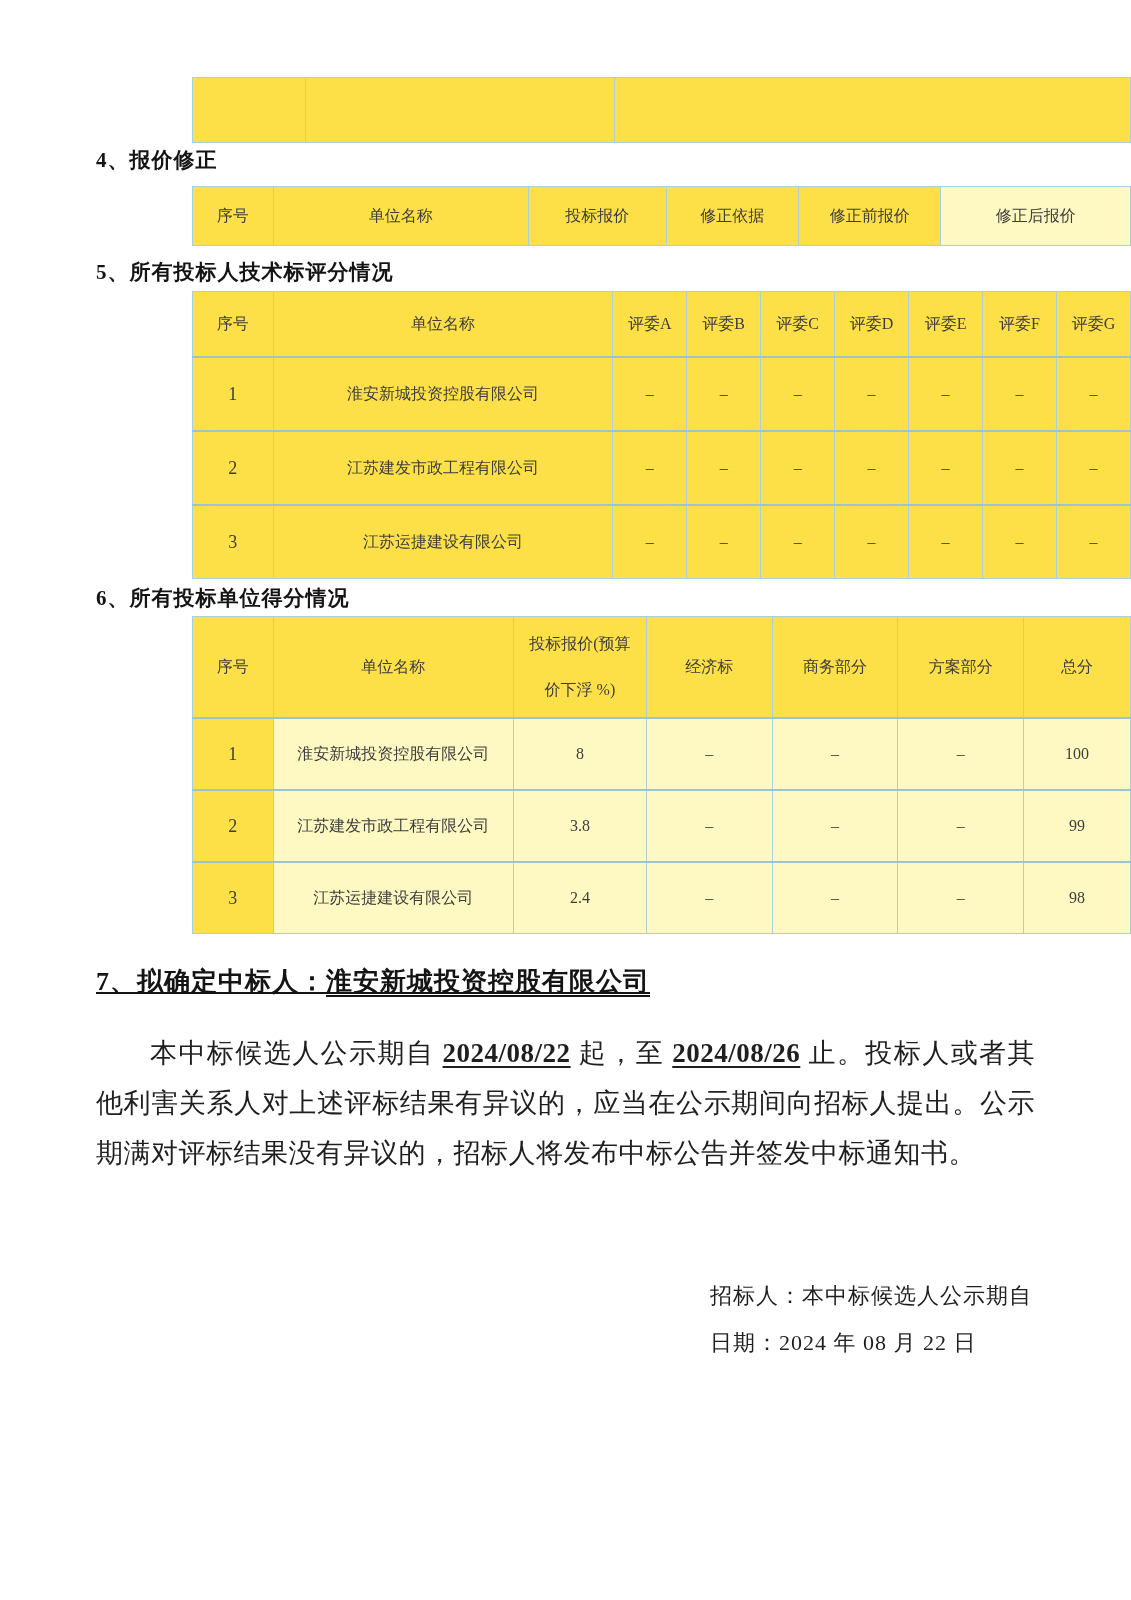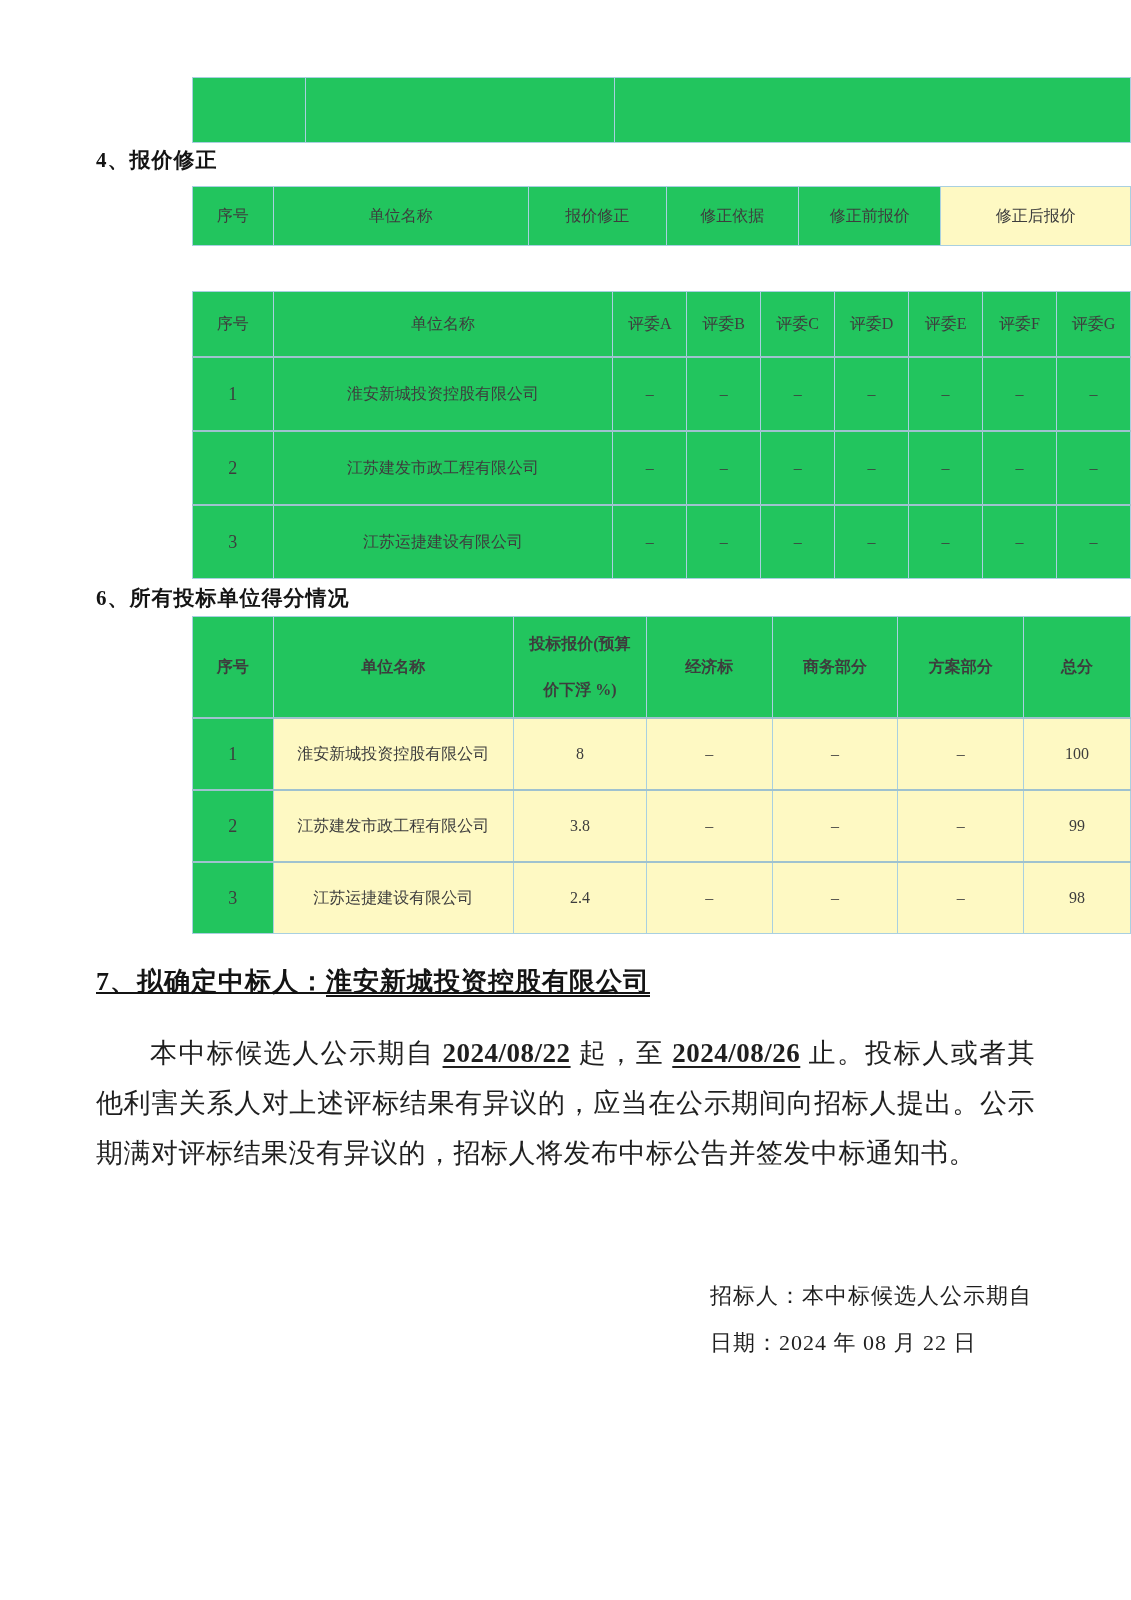--- a/index.html
+++ b/index.html
@@ -14,21 +14,21 @@
   
   table.tbl {
     border-collapse:collapse; table-layout:fixed; width:100%;
     font-size:16px; color:#3d3d3d;
   }
   table.tbl td {
     border:1px solid #a9d0e0; text-align:center; vertical-align:middle;
     padding:2px 4px; overflow:hidden;
   }
   table.tbl tr + tr td { border-top:2px solid #9fc2cf; }
-  td.blue  { background:#22c55e; }
+  td.blue  { background:#fde047; }
   td.white { background:#fef9c3; }
   .seq { font-size:18px; }
 
   
   #top-table { top:65px; }
   #top-table td { height:60px; }
 
   
   .heading {
     position:absolute; left:0; font-weight:bold; color:#141414;
@@ -41,21 +41,21 @@
   #h7 .winner { text-decoration:underline; text-underline-offset:5px; }
 
   #table4 { top:174px; }
   #table4 td { height:54px; }
 
   #table5 { top:279px; }
   #table5 td.hdr { height:60px; }
   #table5 td.row { height:68px; }
 
   #table6 { top:604px; }
-  #table6 td.hdr { height:96px;font-weight:bold; }
+  #table6 td.hdr { height:96px; }
   #table6 td.hdr.wrap { line-height:46px; word-break:break-all; padding:0 14px; }
   #table6 td.row { height:66px; }
 
   
   #notice {
     position:absolute; top:1016px; left:0; width:939px;
     font-size:27px; line-height:50px; color:#1f1f1f;
     text-align:justify; text-indent:2em; letter-spacing:0.5px;
   }
   #notice .date { font-weight:bold; text-decoration:underline; text-underline-offset:4px; }
@@ -94,28 +94,29 @@
           <col style="width:27.2%">
           <col style="width:14.7%">
         <col style="width:14.1%">
           <col style="width:15.2%">
           <col style="width:20.2%">
       </colgroup>
       <tbody>
           <tr>
         <td class="blue">序号</td>
         <td class="blue">单位名称</td>
-        <td class="blue">报价修正</td>
+        <td class="blue">投标报价</td>
         <td class="blue">修正依据</td>
         <td class="blue">修正前报价</td>
         <td class="white">修正后报价</td>
       </tr>
     </tbody>
       </table>
 
+    <div class="heading" id="h5">5、所有投标人技术标评分情况</div>
     <table class="tbl content" id="table5">
       <colgroup>
         <col style="width:8.6%">
           <col style="width:36.2%">
         <col style="width:7.886%">
           <col style="width:7.886%">
           <col style="width:7.886%">
           <col style="width:7.886%">
         <col style="width:7.886%">
           <col style="width:7.886%">

